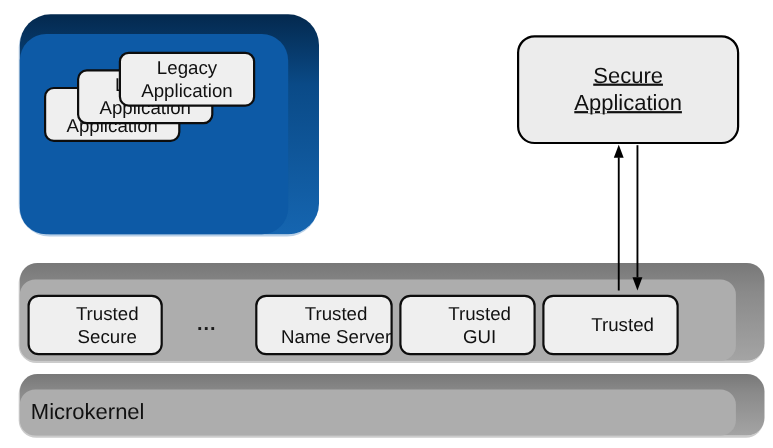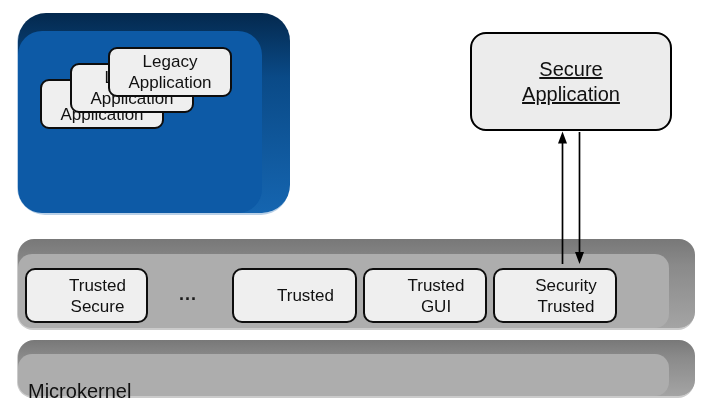--- a/index.html
+++ b/index.html
@@ -69,21 +69,21 @@
   #svc-loader{left:25px;width:123px;}
   #svc-nameserver{left:232px;width:125px;}
   #svc-gui{left:363px;width:124px;}
   #svc-policy{left:493px;width:124px;}
   .svc-ellipsis{
     position:absolute;left:158px;top:284px;width:60px;text-align:center;
     font-size:18px;font-weight:bold;color:#1a1a1a;letter-spacing:1px;
   }
 
   .micro-label{
-    position:absolute;left:28px;top:380px;font-size:20px;color:#111;white-space:nowrap;
+    position:absolute;left:28px;top:364px;font-size:20px;color:#111;white-space:nowrap;
   }
 
   
   .arrows{position:absolute;left:0;top:0;pointer-events:none;}
 </style>
 </head>
 <body>
 
 <div class="page">
 
@@ -114,27 +114,27 @@
     <div class="bar-face"></div>
   </div>
 
   <div class="svc-box" id="svc-loader">
     <span>Trusted</span>
     <span>Secure</span>
   </div>
   <div class="svc-ellipsis">...</div>
   <div class="svc-box" id="svc-nameserver">
     <span>Trusted</span>
+    <span>Name Server</span>
   </div>
   <div class="svc-box" id="svc-gui">
     <span>Trusted</span>
     <span>GUI</span>
   </div>
   <div class="svc-box" id="svc-policy">
-    <span>Security</span>
     <span>Trusted</span>
   </div>
 
   <div class="bar" id="micro-bar">
     <div class="bar-face"></div>
   </div>
   <div class="micro-label">Microkernel</div>
 
   <svg class="arrows" width="703" height="407" viewBox="0 0 703 407">
     <g stroke="#000" stroke-width="1.7" fill="#000">

